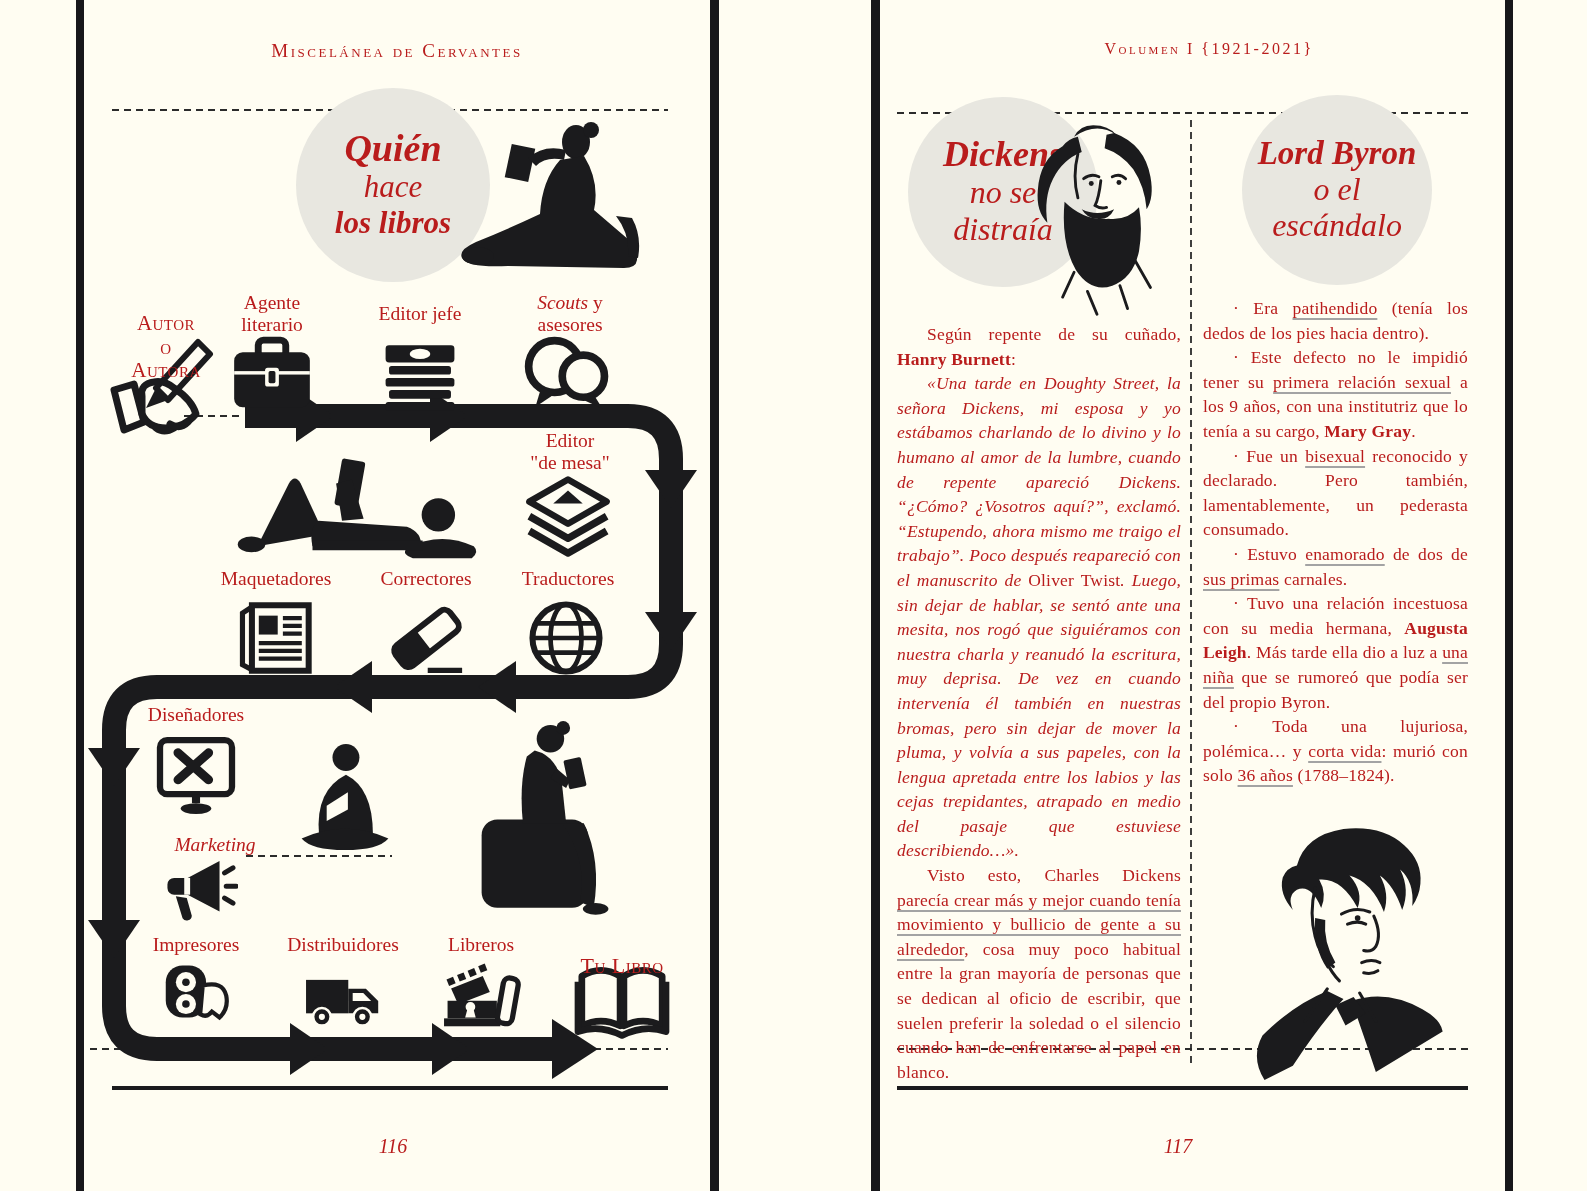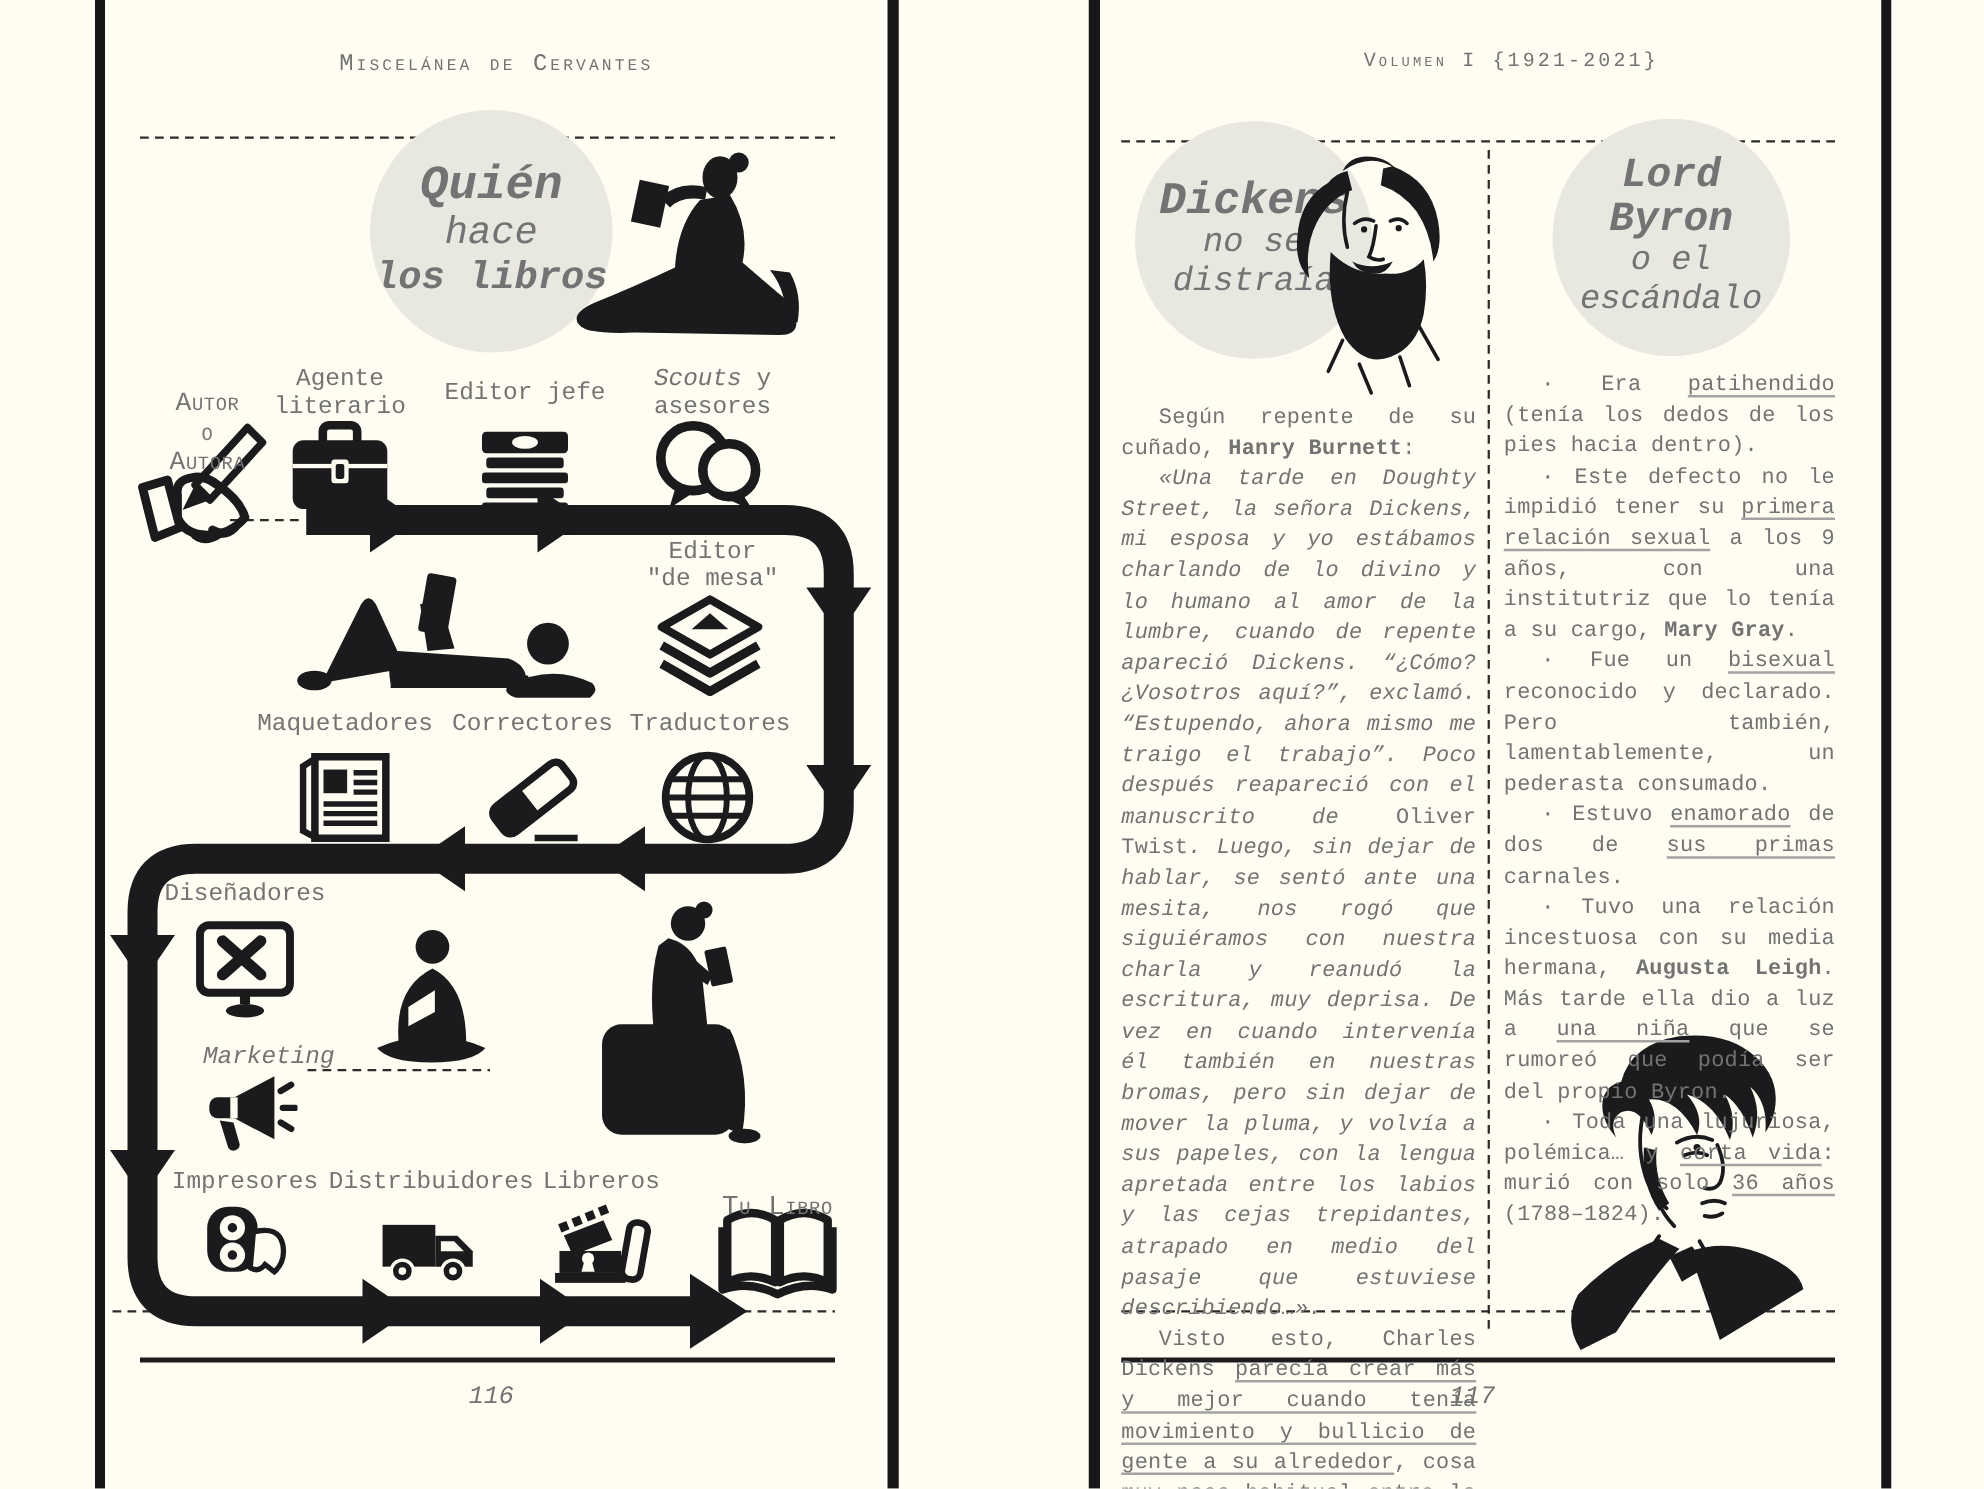--- a/index.html
+++ b/index.html
@@ -1,42 +1,42 @@
 <!DOCTYPE html>
 <html lang="es"><head>
 <meta charset="utf-8">
 <style>
   html,body{margin:0;padding:0;background:#fffdf2;}
   .canvas{position:relative;width:1587px;height:1191px;background:#fffdf2;
-          font-family:Liberation Mono, monospace;color:#737373;overflow:hidden;}
+          font-family:Liberation Serif, serif;color:#b91c1c;overflow:hidden;}
   .vbar{position:absolute;top:0;bottom:0;width:8px;background:#17171a;z-index:5;}
   .flow{position:absolute;left:0;top:0;z-index:1;}
   .hdr{position:absolute;text-align:center;font-variant:small-caps;font-size:19px;
        letter-spacing:2.5px;z-index:4;}
   .lbl{position:absolute;font-size:19.5px;line-height:1.13;text-align:center;
        white-space:pre-line;z-index:4;}
   .sc{font-variant:small-caps;letter-spacing:.5px;font-size:21px;margin-top:28px;}
   .it{font-style:italic;margin-left:19px;}
   .circle{position:absolute;border-radius:50%;background:#e8e7e0;z-index:2;
           display:flex;flex-direction:column;align-items:center;justify-content:center;
           text-align:center;}
   .t-main{font-size:36px;font-weight:bold;font-style:italic;line-height:1.05;}
   .t-main.big{font-size:38px;}
-  .t-sub{font-size:27px;font-style:italic;line-height:1.15;white-space:pre-line;}
+  .t-sub{font-size:32px;font-style:italic;line-height:1.15;white-space:pre-line;}
   .col{position:absolute;z-index:4;text-align:justify;font-size:17.5px;
        line-height:24.6px;letter-spacing:.2px;}
   .col p{margin:0;text-indent:30px;}
   .b{font-weight:bold;}
   .i{font-style:italic;}
   .r{font-style:normal;}
   .u{text-decoration:underline;text-decoration-color:#a3a3a3;
      text-decoration-thickness:1.5px;text-underline-offset:4px;}
   .icon,.sil{position:absolute;z-index:3;}
   .rule{position:absolute;height:4px;background:#1b1b1d;z-index:2;}
-  .pagenum{position:absolute;z-index:4;font-style:italic;font-size:20px;width:110px;text-align:center;}
+  .pagenum{position:absolute;z-index:4;font-style:italic;font-size:20px;width:110px;text-align:center;margin-top:29px;}
   svg{display:block;}
 </style>
 </head>
 <body>
 
 <div class="canvas">
 
   <div class="vbar" style="left:76px"></div>
   <div class="vbar" style="left:710px;width:9px"></div>
   <div class="vbar" style="left:871px;width:9px"></div>

